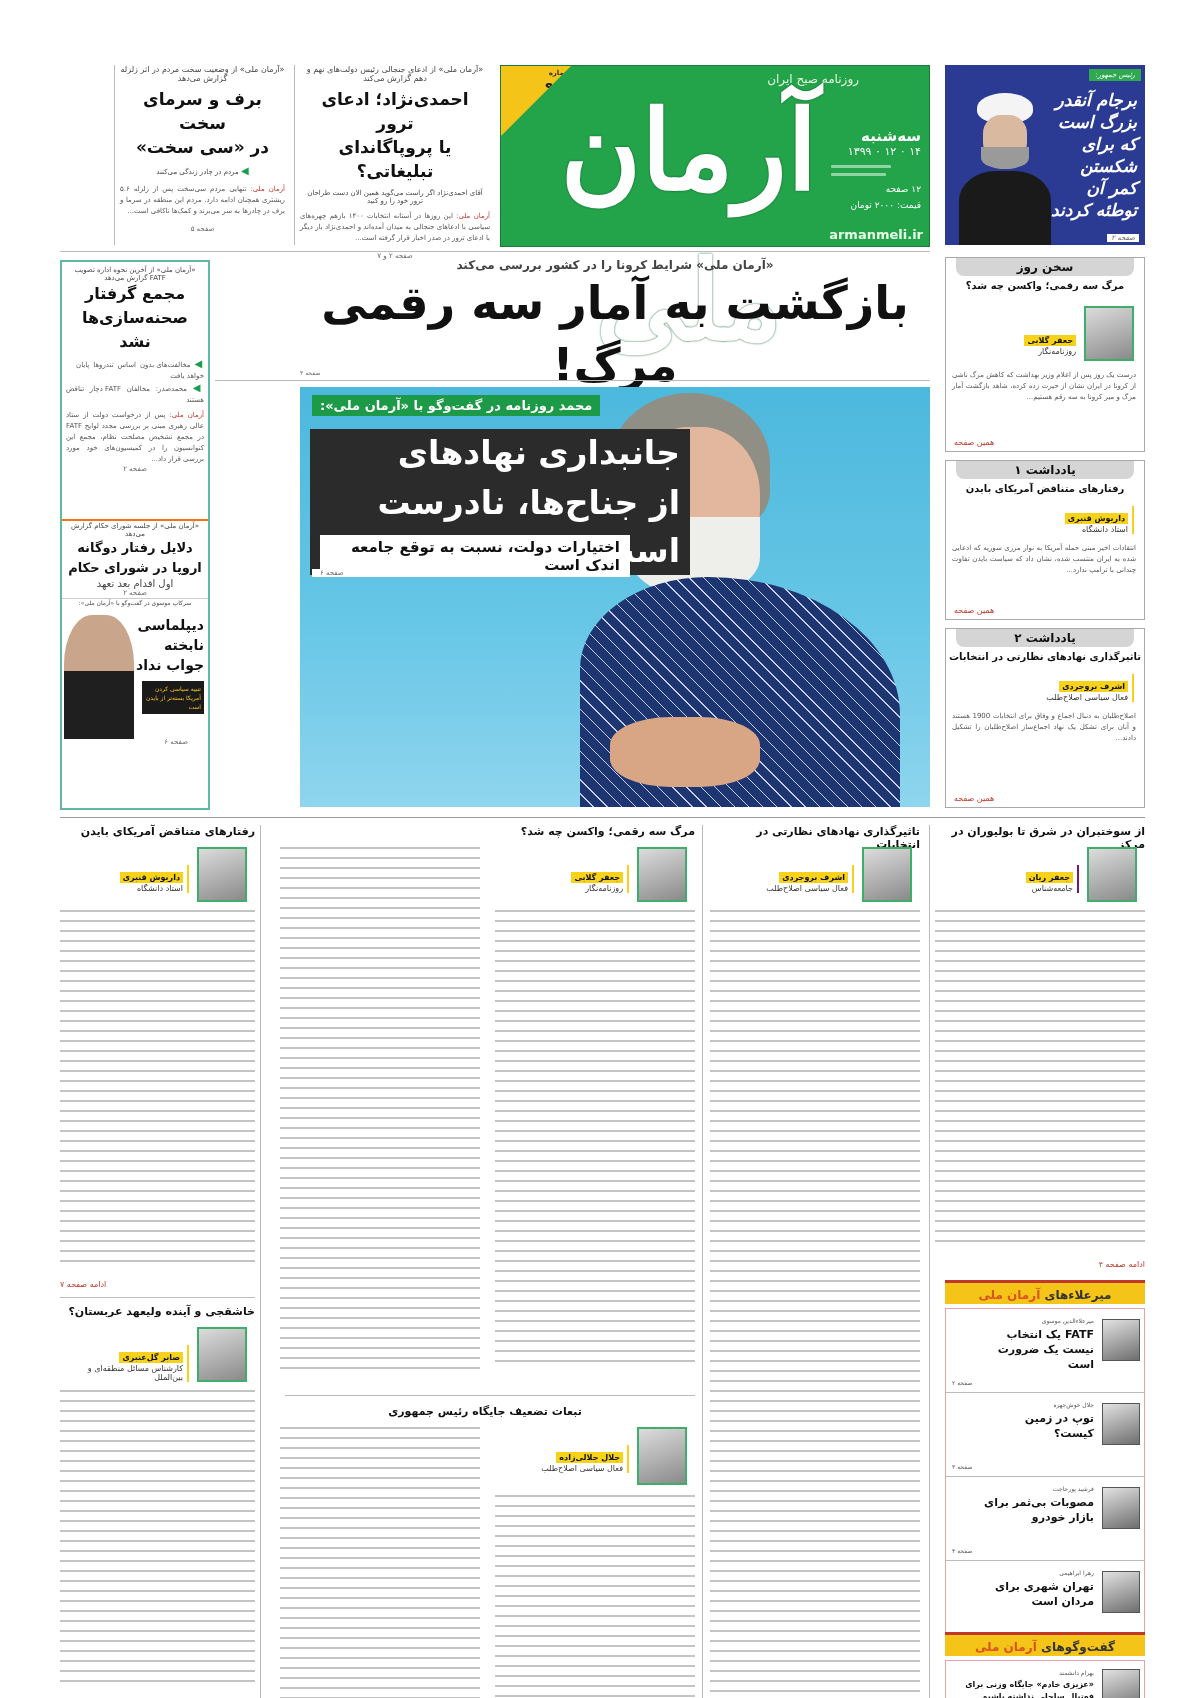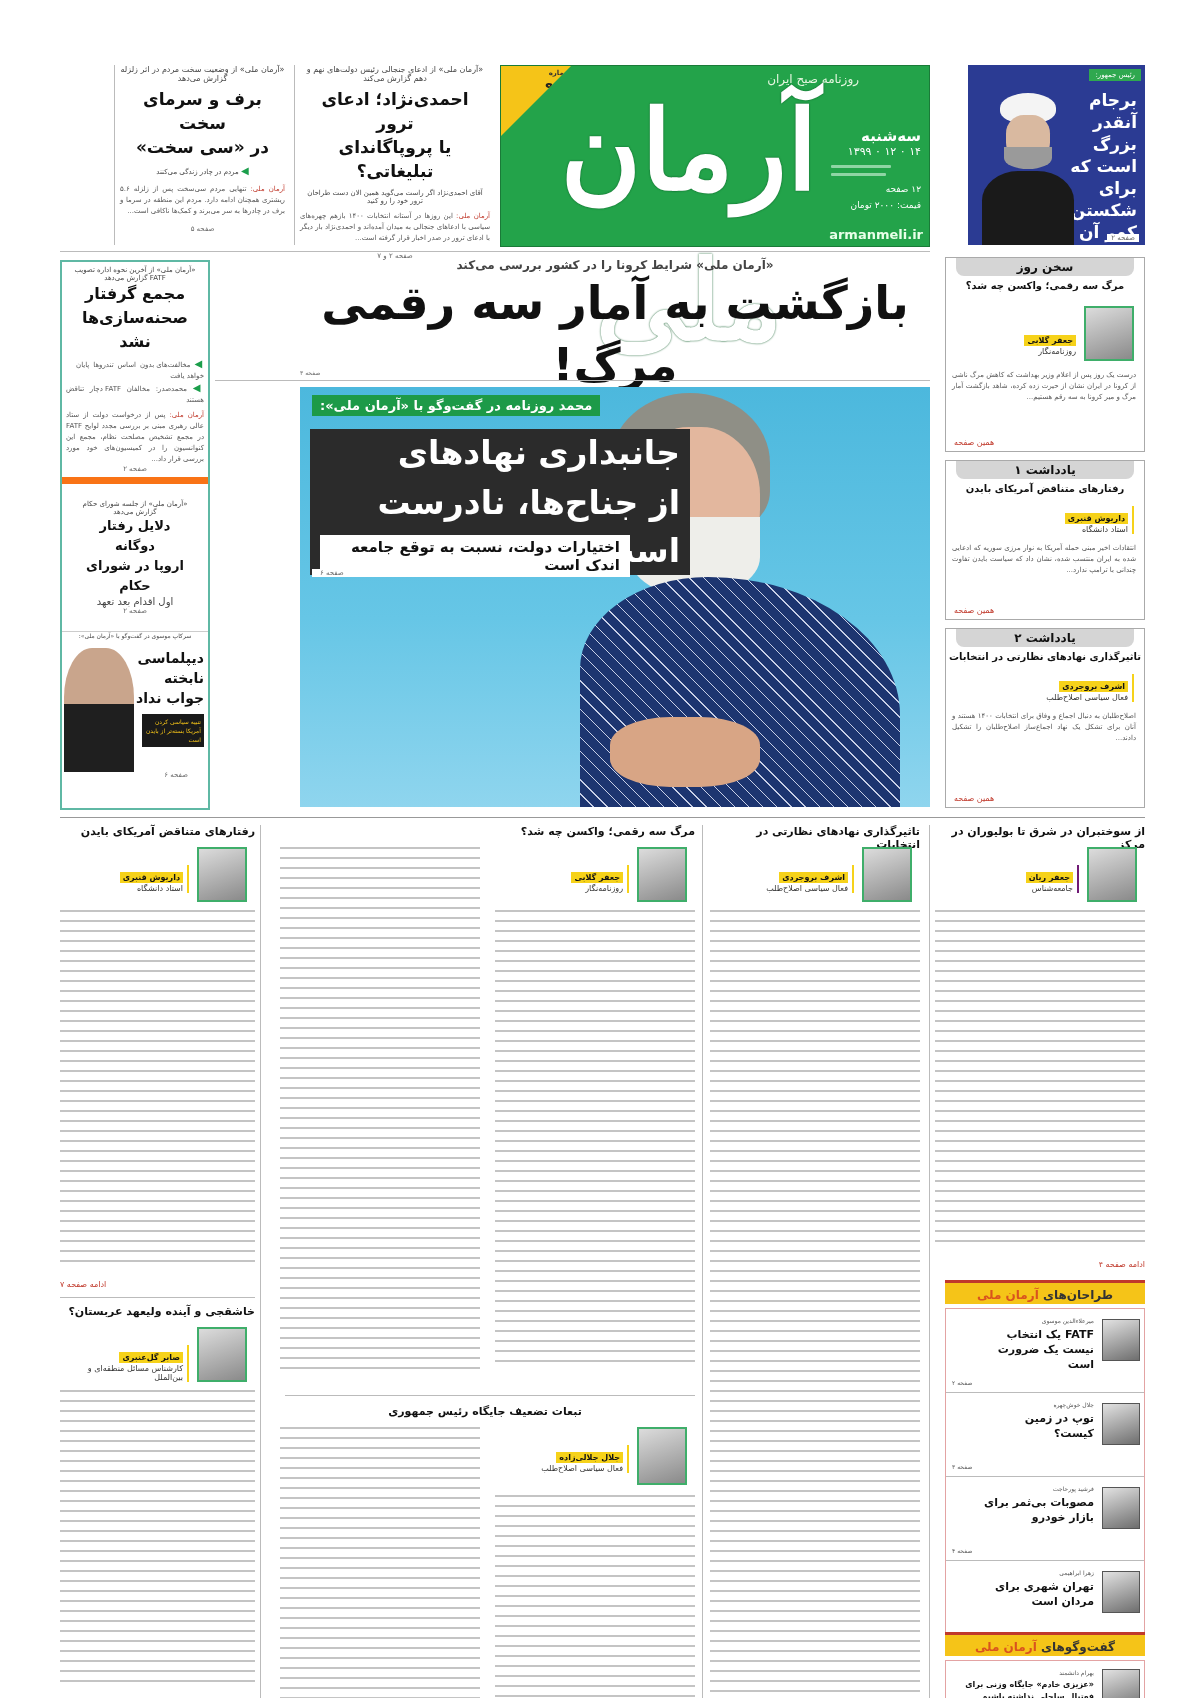--- a/index.html
+++ b/index.html
@@ -45,21 +45,21 @@
   .note-photo { position: absolute; right: 4px; top: 10px; width: 38px; height: 42px; border: 1px solid #555; background: linear-gradient(160deg,#e2e2e2,#6e6e6e); }
   .note-author { position: absolute; right: 50px; top: 8px; font-size: 6px; color: #555; }
   .note-title { position: absolute; right: 50px; top: 18px; font-size: 11px; font-weight: bold; width: 110px; text-align: right; line-height: 15px; }
   .note-page { position: absolute; left: 6px; bottom: 6px; font-size: 6px; color: #555; }
 </style>
 </head>
 <body>
 
 <div class="page">
 
-  <div class="abs rouhani" style="right:0; top:0; width:177px; height:180px;">
+  <div class="abs rouhani" style="right:0; top:0; width:200px; height:180px;font-style:italic;">
     <div class="abs rouhani-tag" style="right:4px; top:4px;">رئیس جمهور:</div>
     <div class="abs rouhani-head" style="right:8px; top:24px; width:90px;">برجام آنقدر بزرگ است که برای شکستن کمر آن توطئه کردند</div>
     <div class="abs" style="left:14px; top:20px; width:92px; height:160px;">
       <div style="position:absolute; left:18px; top:8px; width:56px; height:30px; background:#f4f4f4; border-radius:50% 50% 40% 40%;"></div>
       <div style="position:absolute; left:24px; top:30px; width:44px; height:46px; background:#d9b9a0; border-radius:40%;"></div>
       <div style="position:absolute; left:22px; top:62px; width:48px; height:22px; background:#9a9a9a; border-radius:0 0 50% 50%;"></div>
       <div style="position:absolute; left:0; top:86px; width:92px; height:74px; background:#1a1a1a; border-radius:40% 40% 0 0;"></div>
     </div>
     <div class="abs page-ref" style="right:6px; bottom:3px; background:#fff; padding:0 4px;">صفحه ۲</div>
   </div>
@@ -129,21 +129,21 @@
   <div class="abs" style="left:0; top:195px; width:150px; height:550px; border:2px solid #5fb8a4; background:#fff;">
     <div style="padding:4px;">
       <div class="kicker" style="font-size:7px;">«آرمان ملی» از آخرین نحوه اداره تصویب FATF گزارش می‌دهد</div>
       <div class="h-box" style="font-size:16px; line-height:24px;">مجمع گرفتار</div>
       <div class="h-box" style="font-size:16px; line-height:24px;">صحنه‌سازی‌ها نشد</div>
       <div class="txt" style="margin-top:4px;margin-left:10px;"><span class="green-arrow">◀</span> <span>مخالفت‌های بدون اساس تندروها پایان خواهد یافت</span></div>
       <div class="txt"><span class="green-arrow">◀</span> <span>محمدصدر: مخالفان FATF دچار تناقض هستند</span></div>
       <div class="txt" style="margin-top:4px;"><span style="color:#c0392b;">آرمان ملی:</span> <span>پس از درخواست دولت از ستاد عالی رهبری مبنی بر بررسی مجدد لوایح FATF در مجمع تشخیص مصلحت نظام، مجمع این کنوانسیون را در کمیسیون‌های خود مورد بررسی قرار داد...</span></div>
       <div class="page-ref">صفحه ۲</div>
     </div>
-    <div style="border-top:7px solid #f97316; padding:16px;">
+    <div style="border-top:2px solid #f97316; padding:1px;margin-top:42px;">
       <div class="kicker" style="font-size:7px;">«آرمان ملی» از جلسه شورای حکام گزارش می‌دهد</div>
       <div class="h-box" style="font-size:13px; line-height:20px;">دلایل رفتار دوگانه</div>
       <div class="h-box" style="font-size:13px; line-height:20px;">اروپا در شورای حکام</div>
       <div class="kicker" style="font-size:10px;">اول اقدام بعد تعهد</div>
       <div class="page-ref">صفحه ۲</div>
     </div>
     <div style="border-top:1px solid #ccc; position:relative; height:150px;">
       <div class="kicker" style="font-size:6px;">سرکاپ موسوی در گفت‌وگو با «آرمان ملی»:</div>
       <div class="abs" style="left:2px; top:16px; width:70px; height:124px; background:linear-gradient(180deg,#c9a58c 0 45%, #1f1f1f 45% 100%); border-radius:40% 40% 0 0;"></div>
       <div class="abs h-box" style="right:4px; top:16px; font-size:14px; line-height:20px; text-align:right;">
@@ -179,39 +179,39 @@
     <div class="abs red-ref" style="left:8px; bottom:4px;">همین صفحه</div>
   </div>
 
   <div class="abs side-box" style="right:0; top:563px; width:200px; height:180px;">
     <div class="side-tab" style="margin:0 10px;">یادداشت ۲</div>
     <div class="h-box" style="font-size:10px; margin-top:4px;">تاثیرگذاری نهادهای نظارتی در انتخابات</div>
     <div class="abs" style="right:10px; top:45px; text-align:right; border-right:2px solid #f6d21a; padding-right:4px;">
       <div class="author-tag">اشرف بروجردی</div>
       <div class="author-role">فعال سیاسی اصلاح‌طلب</div>
     </div>
-    <div class="abs txt" style="right:8px; top:82px; width:184px;">اصلاح‌طلبان به دنبال اجماع و وفاق برای انتخابات ۱۴۰۰ هستند و آنان برای تشکل یک نهاد اجماع‌ساز اصلاح‌طلبان را تشکیل دادند...</div>
+    <div class="abs txt" style="right:8px; top:82px; width:184px;">اصلاح‌طلبان به دنبال اجماع و وفاق برای انتخابات 1900 هستند و آنان برای تشکل یک نهاد اجماع‌ساز اصلاح‌طلبان را تشکیل دادند...</div>
     <div class="abs red-ref" style="left:8px; bottom:4px;">همین صفحه</div>
   </div>
 
   <div class="hline" style="right:0; left:0; top:752px; background:#999;"></div>
 
   <div class="abs" style="right:0; top:760px; width:210px; height:450px;">
     <div class="h-box" style="font-size:11px; text-align:right;">از سوختبران در شرق تا بولیوران در مرکز</div>
     <div class="abs photo" style="right:8px; top:22px; width:50px; height:55px;"></div>
     <div class="abs" style="right:66px; top:40px; text-align:right; border-right:2px solid #701a75; padding-right:4px;">
       <div class="author-tag">جعفر ریان</div>
       <div class="author-role">جامعه‌شناس</div>
     </div>
     <div class="abs" style="right:0; top:85px; width:210px; height:340px; background: repeating-linear-gradient(180deg, #c4c4c4 0 2px, transparent 2px 10px);"></div>
     <div class="abs red-ref" style="right:0; bottom:6px;">ادامه صفحه ۴</div>
   </div>
 
   <div class="abs" style="right:0; top:1215px; width:200px; height:345px;">
-    <div class="yellow-band"><span>طراحان‌های</span> <span class="accent">آرمان ملی</span></div>
+    <div class="yellow-band"><span>میرعلاء‌های</span> <span class="accent">آرمان ملی</span></div>
     <div style="border:1px solid #e3a3a3; margin-top:4px;">
       <div class="note-item">
         <div class="note-photo"></div>
         <div class="note-author">میرعلاء‌الدین موسوی</div>
         <div class="note-title">FATF یک انتخاب نیست یک ضرورت است</div>
         <div class="note-page">صفحه ۲</div>
       </div>
       <div class="note-item">
         <div class="note-photo"></div>
         <div class="note-author">جلال خوش‌چهره</div>

